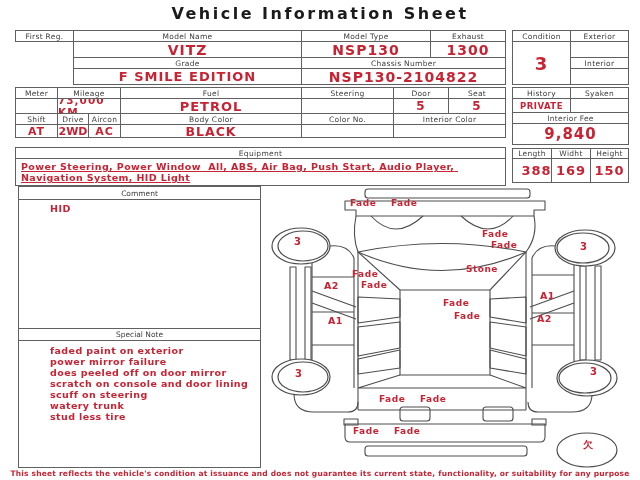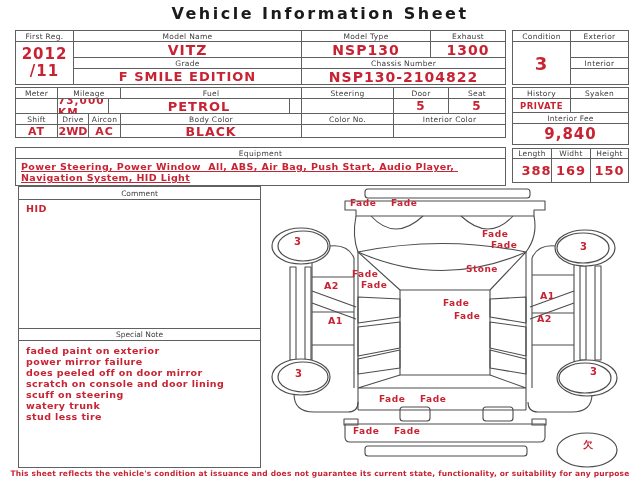--- a/index.html
+++ b/index.html
@@ -8,42 +8,38 @@
   .title{position:absolute;left:0;top:4px;width:640px;text-align:center;
          font-size:16px;font-weight:700;letter-spacing:2.5px;color:#1b1b1b;}
   .cell{position:absolute;box-sizing:border-box;border:1px solid #606060;background:#fff;
         display:flex;align-items:center;justify-content:center;overflow:hidden;}
   .hdr{font-size:7.5px;color:#3c3c3c;letter-spacing:.3px;}
   .val{color:#c82333;font-weight:bold;letter-spacing:1px;}
   .bigbox{position:absolute;box-sizing:border-box;border:1px solid #606060;background:#fff;}
   .band{position:absolute;box-sizing:border-box;left:0;width:100%;height:13px;
         border-bottom:1px solid #606060;display:flex;align-items:center;justify-content:center;
         font-size:7.5px;color:#3c3c3c;}
-  .redtxt{color:#c82333;font-weight:bold;}
+  .redtxt{color:#c82333;font-weight:bold;margin-left:24px;}
   .notes div{font-size:9.5px;line-height:11px;letter-spacing:.4px;}
   .eqp{white-space:pre-wrap;font-size:9.5px;line-height:11px;letter-spacing:.4px;
        align-items:flex-start;justify-content:flex-start;text-align:left;padding:2px 5px;text-decoration:underline;}
   .ann{position:absolute;color:#c82333;font-weight:bold;font-size:9px;letter-spacing:.5px;white-space:nowrap;}
   .disclaimer{position:absolute;left:0;top:469px;width:640px;text-align:center;
               color:#c82333;font-weight:bold;font-size:7.5px;letter-spacing:.2px;}
   svg{position:absolute;left:270px;top:186px;}
   svg *{vector-effect:non-scaling-stroke;}
 </style>
 </head>
 <body>
 
 <div class="sheet">
 
   <div class="title">Vehicle Information Sheet</div>
 
   <div class="cell hdr" style="left:15px;top:30px;width:59px;height:12px">First Reg.</div>
-  <div class="cell val" style="left:15px;top:41px;width:59px;height:44px;font-size:15px;flex-direction:column;line-height:17px">
-    <span>2012</span>
-    <span>/11</span>
-  </div>
   <div class="cell hdr" style="left:73px;top:30px;width:229px;height:12px">Model Name</div>
   <div class="cell val" style="left:73px;top:41px;width:229px;height:17px;font-size:14px">VITZ</div>
   <div class="cell hdr" style="left:73px;top:57px;width:229px;height:12px">Grade</div>
   <div class="cell val" style="left:73px;top:68px;width:229px;height:17px;font-size:13px">F SMILE EDITION</div>
   <div class="cell hdr" style="left:301px;top:30px;width:130px;height:12px">Model Type</div>
   <div class="cell val" style="left:301px;top:41px;width:130px;height:17px;font-size:14px">NSP130</div>
   <div class="cell hdr" style="left:430px;top:30px;width:76px;height:12px">Exhaust</div>
   <div class="cell val" style="left:430px;top:41px;width:76px;height:17px;font-size:14px">1300</div>
   <div class="cell hdr" style="left:301px;top:57px;width:205px;height:12px">Chassis Number</div>
   <div class="cell val" style="left:301px;top:68px;width:205px;height:17px;font-size:14px">NSP130-2104822</div>
@@ -53,21 +49,21 @@
   <div class="cell hdr" style="left:570px;top:30px;width:59px;height:12px">Exterior</div>
   <div class="cell val" style="left:570px;top:41px;width:59px;height:17px"></div>
   <div class="cell hdr" style="left:570px;top:57px;width:59px;height:12px">Interior</div>
   <div class="cell val" style="left:570px;top:68px;width:59px;height:17px"></div>
 
   <div class="cell hdr" style="left:15px;top:87px;width:43px;height:12px">Meter</div>
   <div class="cell val" style="left:15px;top:98px;width:43px;height:16px"></div>
   <div class="cell hdr" style="left:57px;top:87px;width:64px;height:12px">Mileage</div>
   <div class="cell val" style="left:57px;top:98px;width:64px;height:16px;font-size:10.5px">73,000 KM</div>
   <div class="cell hdr" style="left:120px;top:87px;width:182px;height:12px">Fuel</div>
-  <div class="cell val" style="left:108px;top:98px;width:182px;height:16px;font-size:13px">PETROL</div>
+  <div class="cell val" style="left:120px;top:98px;width:182px;height:16px;font-size:13px">PETROL</div>
   <div class="cell hdr" style="left:301px;top:87px;width:93px;height:12px">Steering</div>
   <div class="cell val" style="left:301px;top:98px;width:93px;height:16px"></div>
   <div class="cell hdr" style="left:393px;top:87px;width:56px;height:12px">Door</div>
   <div class="cell val" style="left:393px;top:98px;width:56px;height:16px;font-size:12px">5</div>
   <div class="cell hdr" style="left:448px;top:87px;width:58px;height:12px">Seat</div>
   <div class="cell val" style="left:448px;top:98px;width:58px;height:16px;font-size:12px">5</div>
 
   <div class="cell hdr" style="left:15px;top:113px;width:43px;height:12px">Shift</div>
   <div class="cell val" style="left:15px;top:124px;width:43px;height:14px;font-size:11px">AT</div>
   <div class="cell hdr" style="left:57px;top:113px;width:32px;height:12px">Drive</div>

